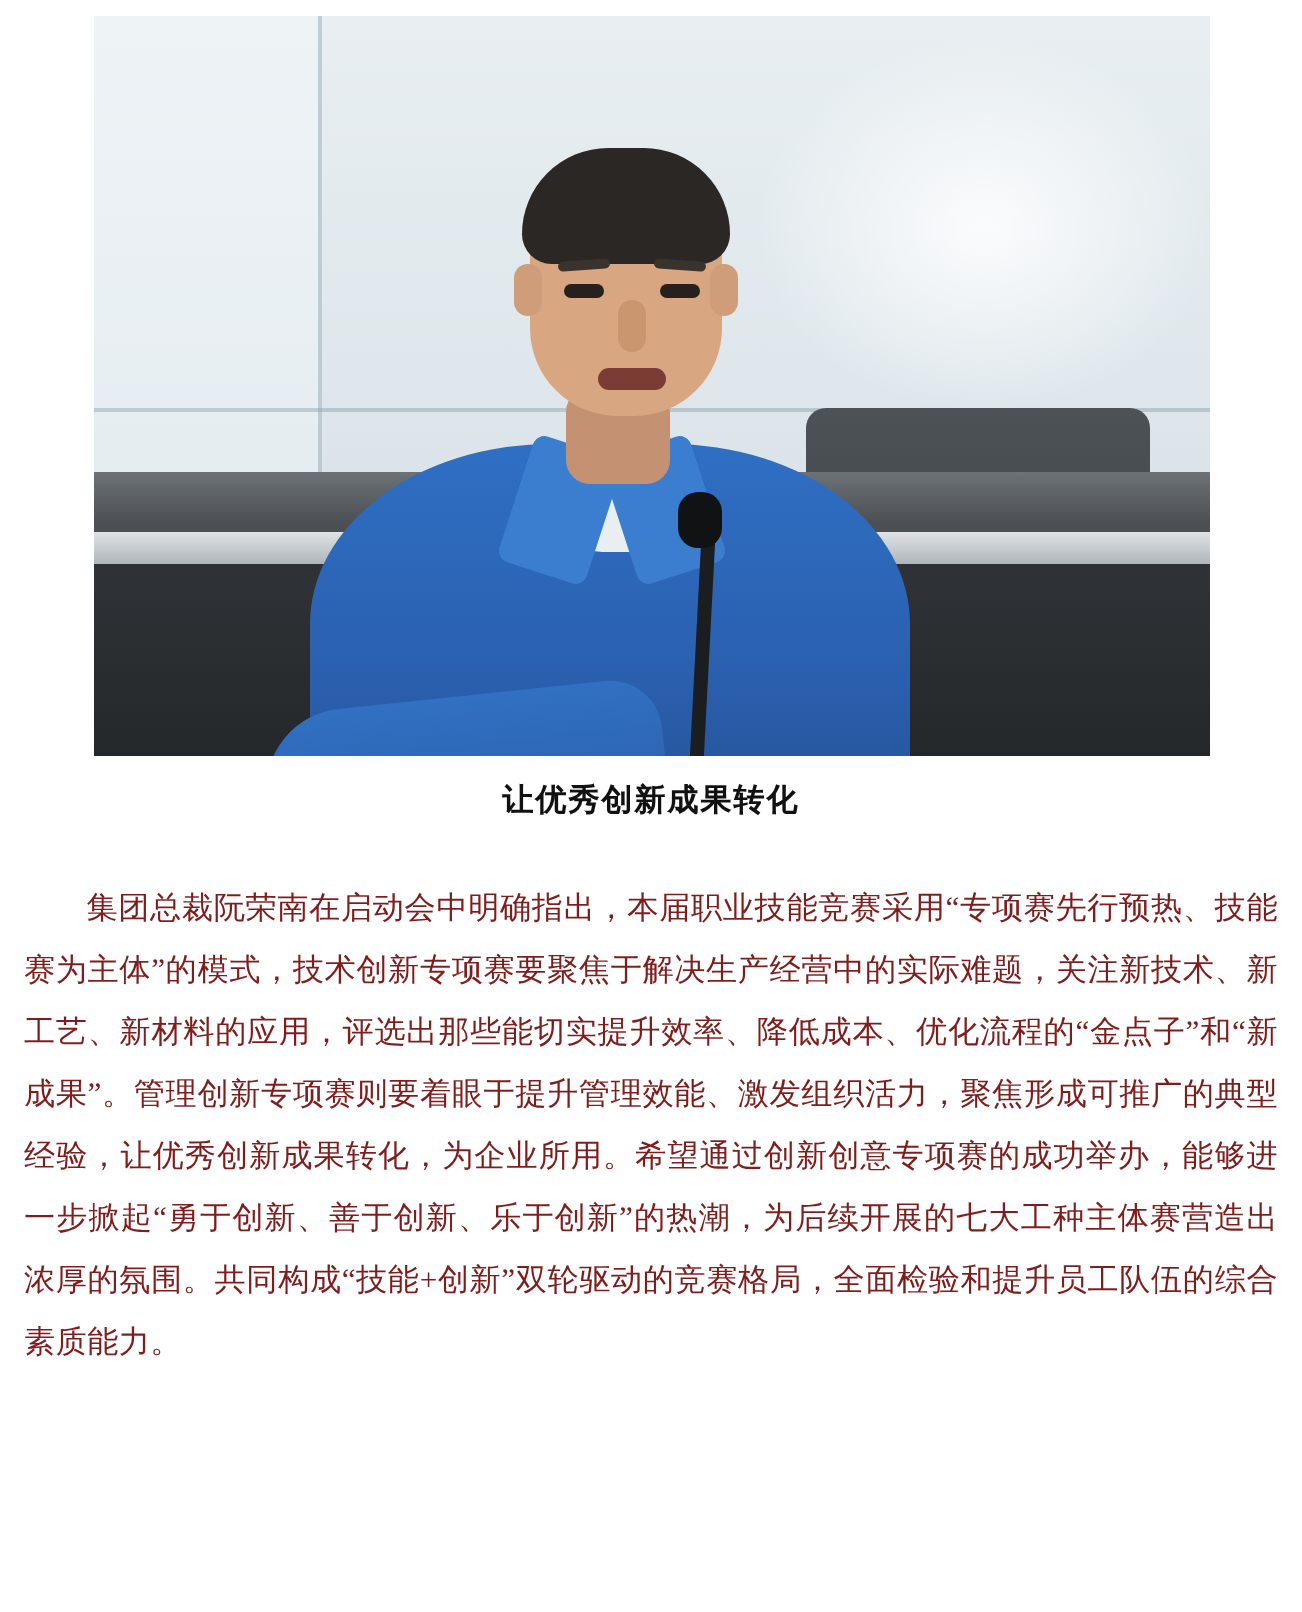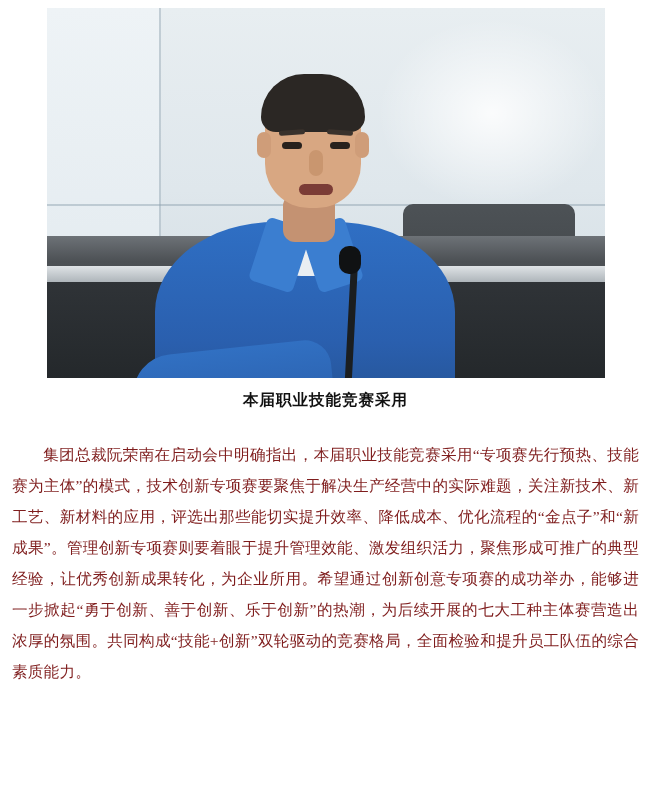--- a/index.html
+++ b/index.html
@@ -383,20 +383,20 @@
       <div class="mic-base"></div>
       <div class="mic-screen"></div>
 
       <div class="doc-paper"></div>
 
       <div class="nameplate">
         <span class="nameplate-logo">广东百化能集团</span>
         <span class="nameplate-name">阮荣南</span>
       </div>
     </div>
-    <figcaption class="caption">本届职业技能竞赛采用</figcaption>
+    <figcaption class="caption">让优秀创新成果转化</figcaption>
   </figure>
 
   <div class="body-text">
     <p>集团总裁阮荣南在启动会中明确指出，本届职业技能竞赛采用“专项赛先行预热、技能赛为主体”的模式，技术创新专项赛要聚焦于解决生产经营中的实际难题，关注新技术、新工艺、新材料的应用，评选出那些能切实提升效率、降低成本、优化流程的“金点子”和“新成果”。管理创新专项赛则要着眼于提升管理效能、激发组织活力，聚焦形成可推广的典型经验，让优秀创新成果转化，为企业所用。希望通过创新创意专项赛的成功举办，能够进一步掀起“勇于创新、善于创新、乐于创新”的热潮，为后续开展的七大工种主体赛营造出浓厚的氛围。共同构成“技能+创新”双轮驱动的竞赛格局，全面检验和提升员工队伍的综合素质能力。</p>
   </div>
 
 </div>
 
 </body></html>

